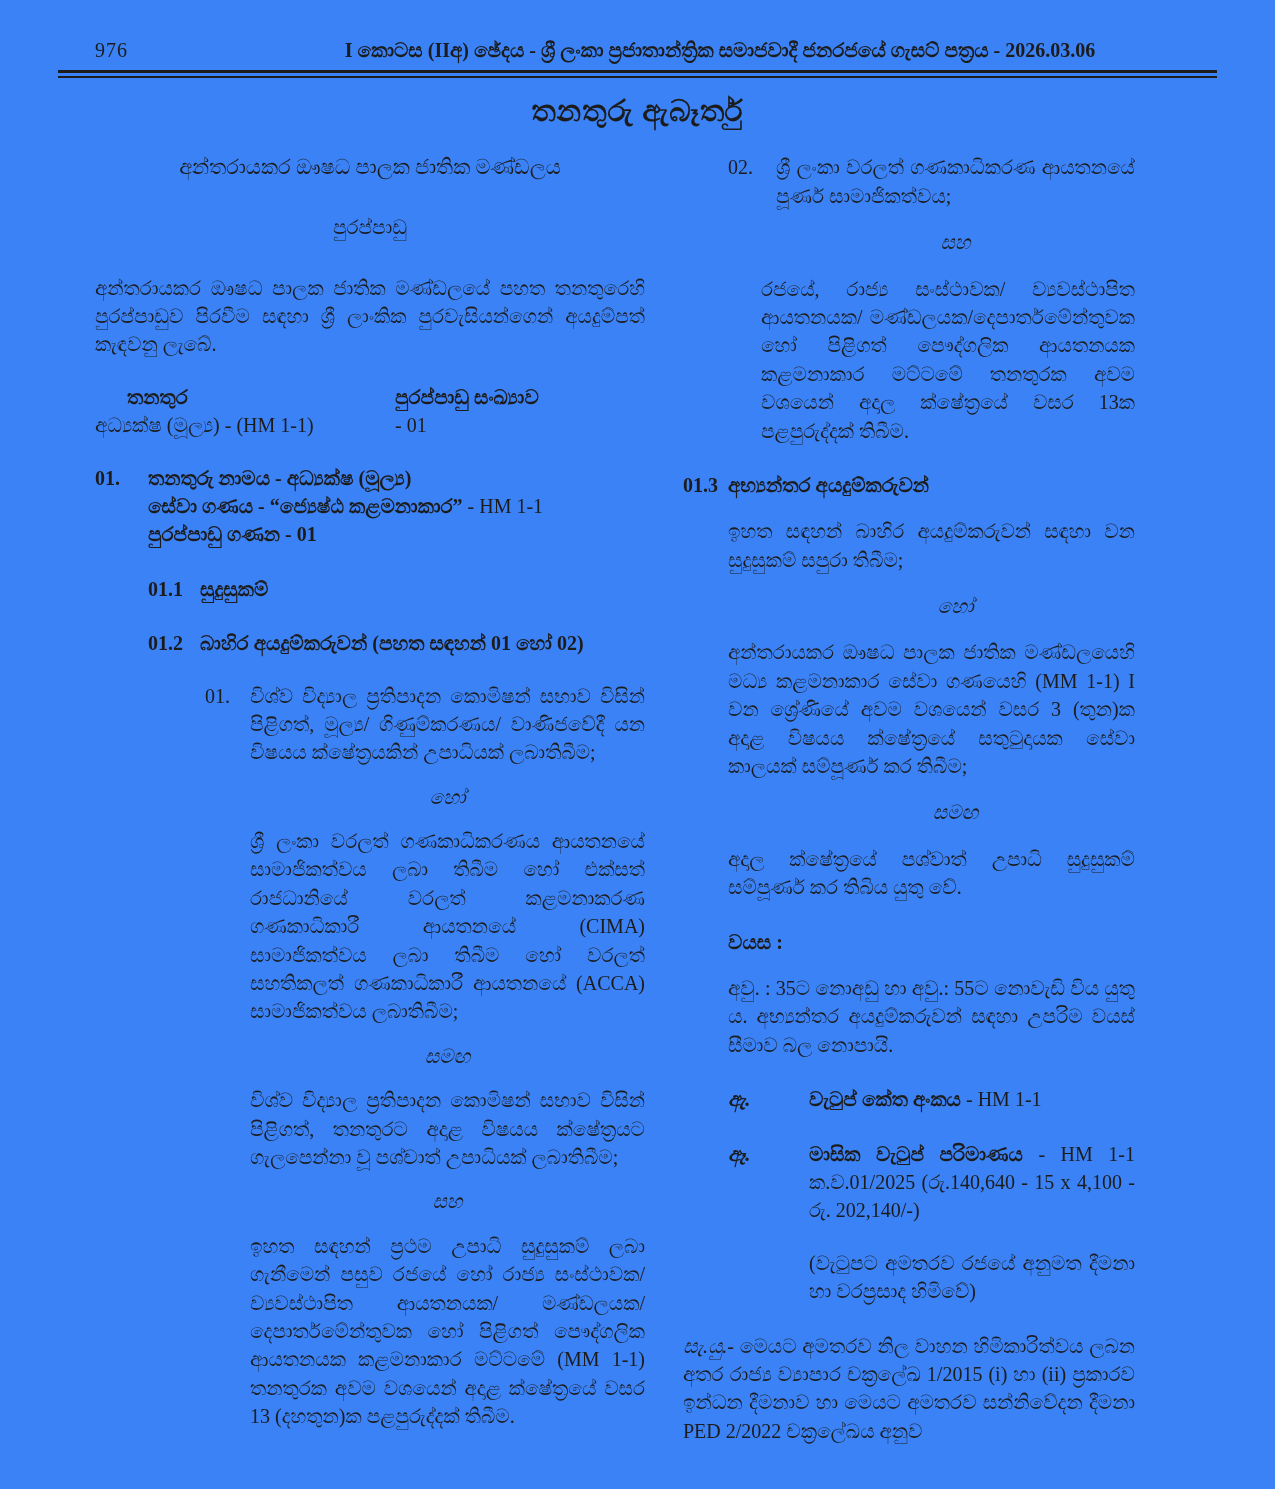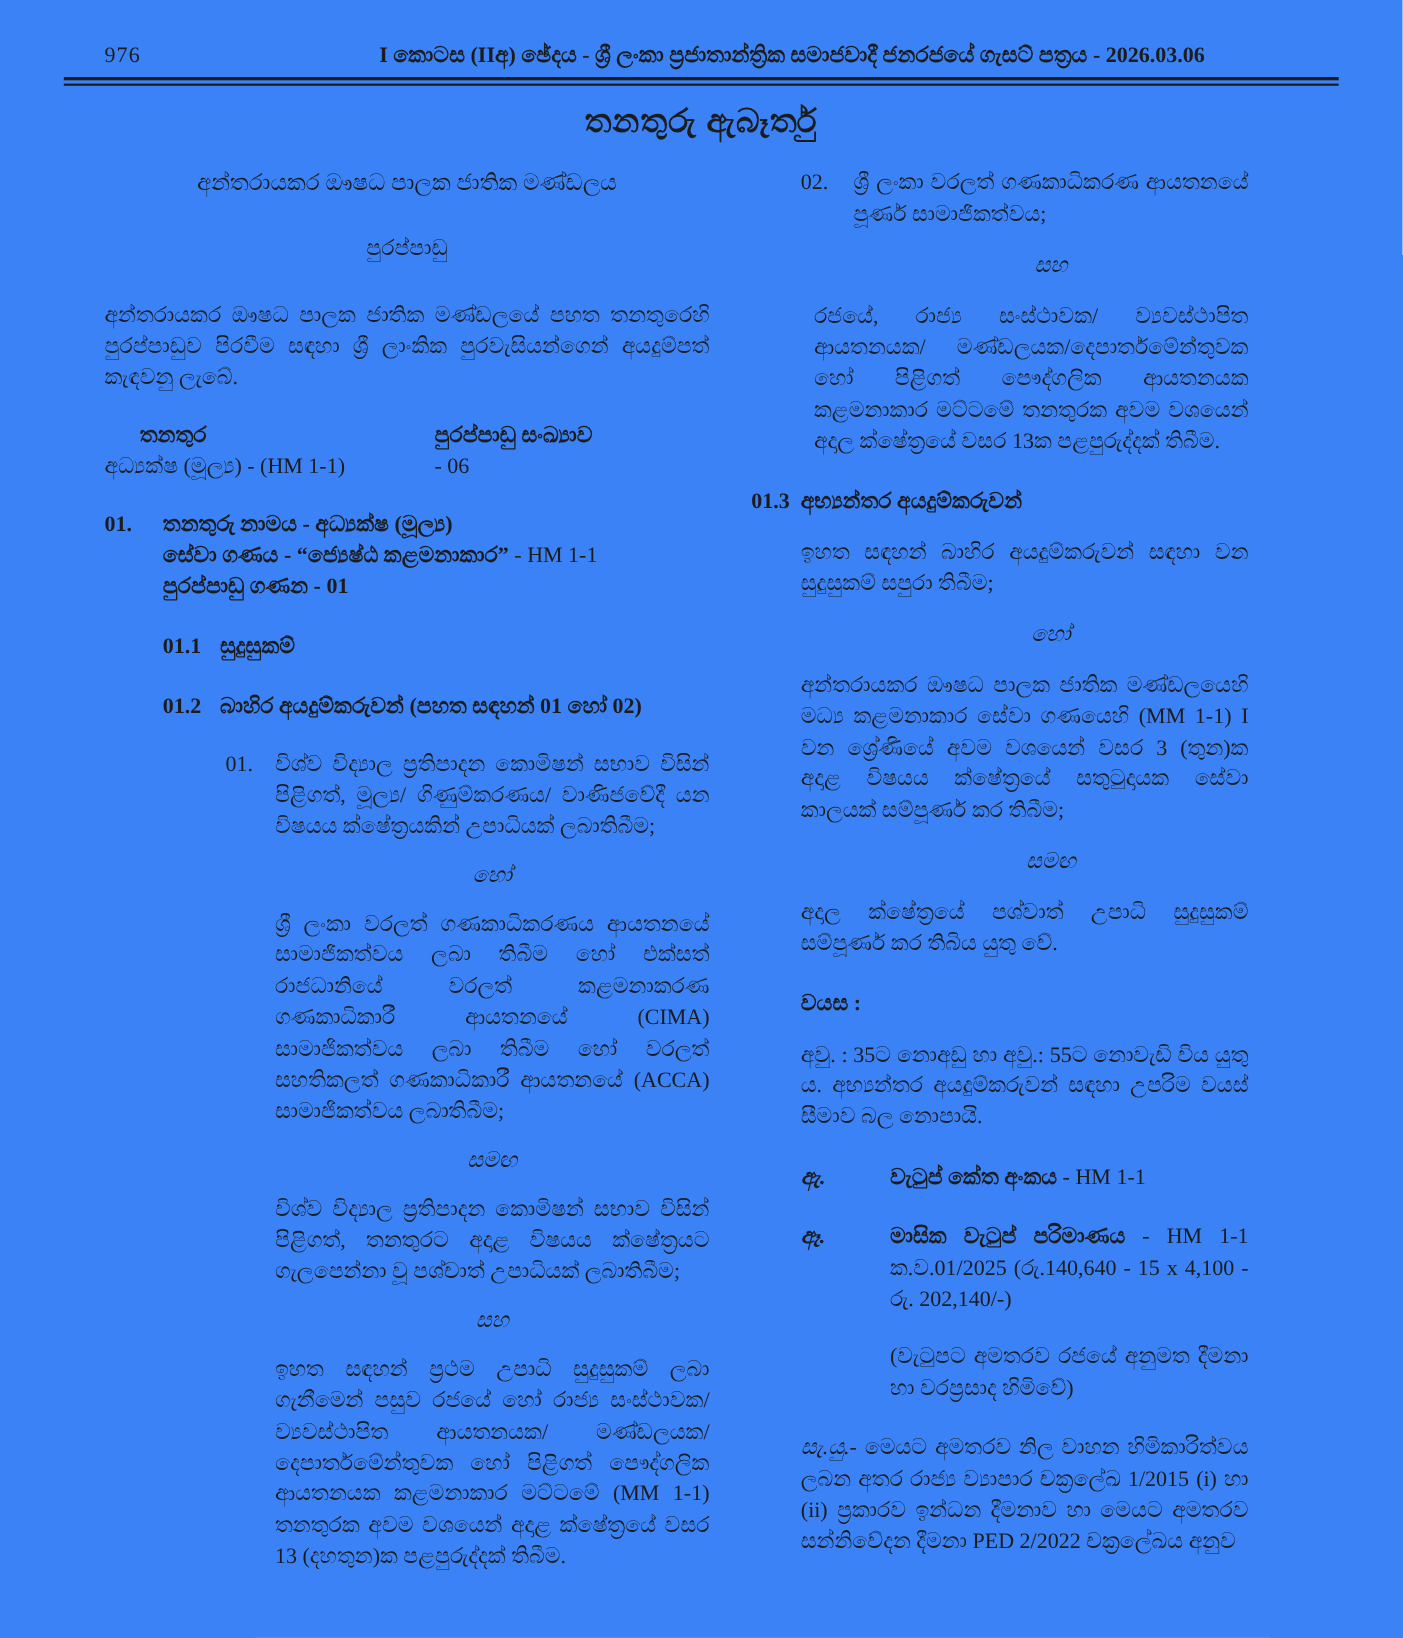--- a/index.html
+++ b/index.html
@@ -49,33 +49,33 @@
   .nitem { display:flex; margin-top:24px; padding-left:110px; }
   .nitem .m { width:45px; flex:none; }
   .nitem .p { flex:1; }
   .npara { margin-left:155px; margin-top:16px; }
   .conj-l { margin-left:155px; margin-top:16px; text-align:center; font-style:italic; }
 
   .r-item { display:flex; }
   .r-item .m { margin-left:45px; width:48px; flex:none; }
   .r-item .p { flex:1; }
   .conj-r { margin-left:93px; margin-top:18px; text-align:center; font-style:italic; }
-  .r-para93 { margin-left:57px; margin-top:18px; }
+  .r-para93 { margin-left:78px; margin-top:18px; }
   .r-para45 { margin-left:45px; margin-top:18px; }
   .r-head { display:flex; margin-top:26px; }
   .r-head .m { width:45px; font-weight:bold; flex:none; }
   .r-head .tt { font-weight:bold; flex:1; }
   .age-label { margin-left:45px; margin-top:26px; font-weight:bold; }
 
   .sal-item { display:flex; margin-left:45px; margin-top:26px; }
   .sal-item .m { width:81px; flex:none; font-style:italic; font-weight:bold; }
   .sal-item .p { flex:1; }
   .sal-item .lbl { font-weight:bold; }
   .note-ind { margin-left:126px; margin-top:24px; }
-  .ps { margin-left:45px; margin-top:26px; }
+  .ps { margin-top:26px; }
   .ps .m { font-style:italic; }
 </style>
 </head>
 <body>
 
 <div class="page">
 
   <div class="header-row">
     <span class="page-num t">976</span>
     <span class="gazette-line">I කොටස (IIඅ) ඡේදය - ශ්‍රී ලංකා ප්‍රජාතාන්ත්‍රික සමාජවාදී ජනරජයේ ගැසට් පත්‍රය - 2026.03.06</span>
@@ -90,21 +90,21 @@
       <div class="subheading t">පුරප්පාඩු</div>
       <p class="intro t just">අන්තරායකර ඖෂධ පාලක ජාතික මණ්ඩලයේ පහත තනතුරෙහි පුරප්පාඩුව පිරවීම සඳහා ශ්‍රී ලාංකික පුරවැසියන්ගෙන් අයදුම්පත් කැඳවනු ලැබේ.</p>
 
       <div class="vtable">
         <div class="vrow">
           <div class="vcol1 hdr t">තනතුර</div>
           <div class="vcol2 hdr t">පුරප්පාඩු සංඛ්‍යාව</div>
         </div>
         <div class="vrow">
           <div class="vcol1 t">අධ්‍යක්ෂ (මූල්‍ය) - (HM 1-1)</div>
-          <div class="vcol2 t">- 06</div>
+          <div class="vcol2 t">- 01</div>
         </div>
       </div>
 
       <div class="sec">
         <span class="m t">01.</span>
         <div class="b t">
           <div>තනතුරු නාමය - අධ්‍යක්ෂ (මූල්‍ය)</div>
           <div><span>සේවා ගණය - “ජ්‍යෙෂ්ඨ කළමනාකාර”</span><span class="normal"> - HM 1-1</span></div>
           <div>පුරප්පාඩු ගණන - 01</div>
         </div>

